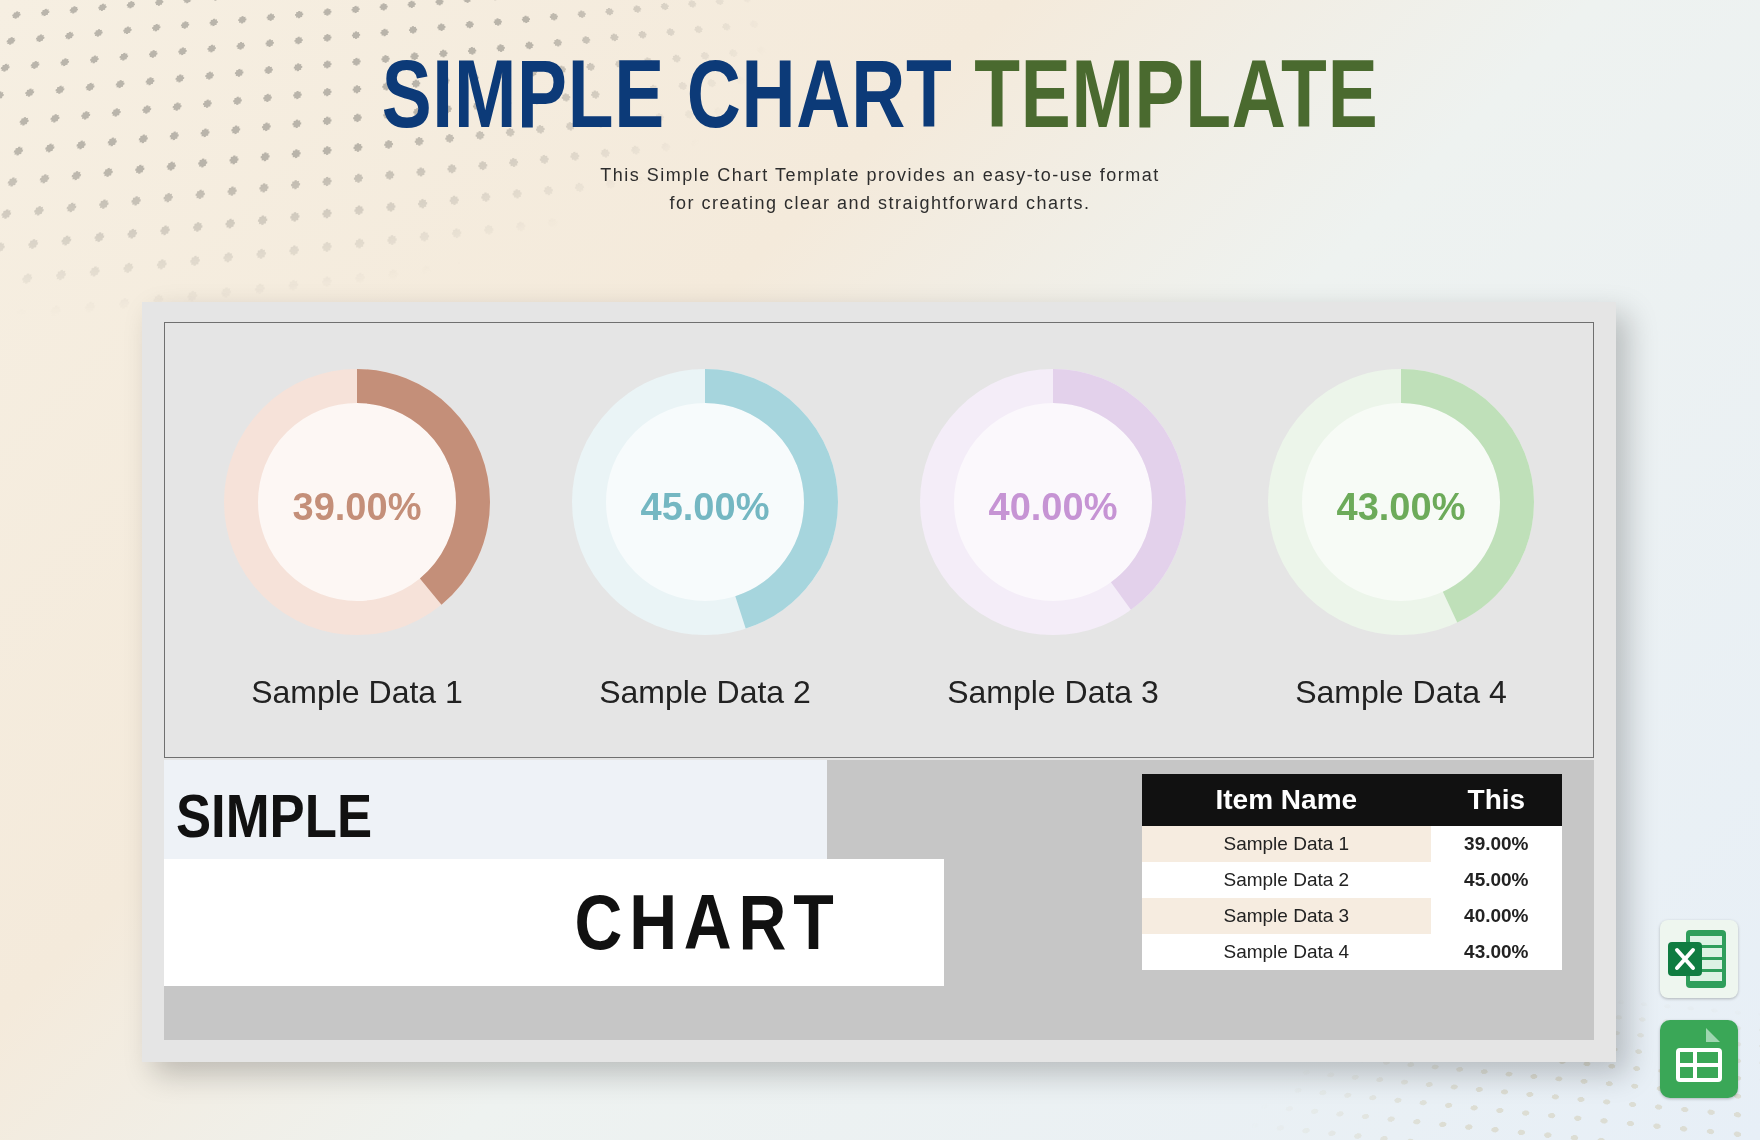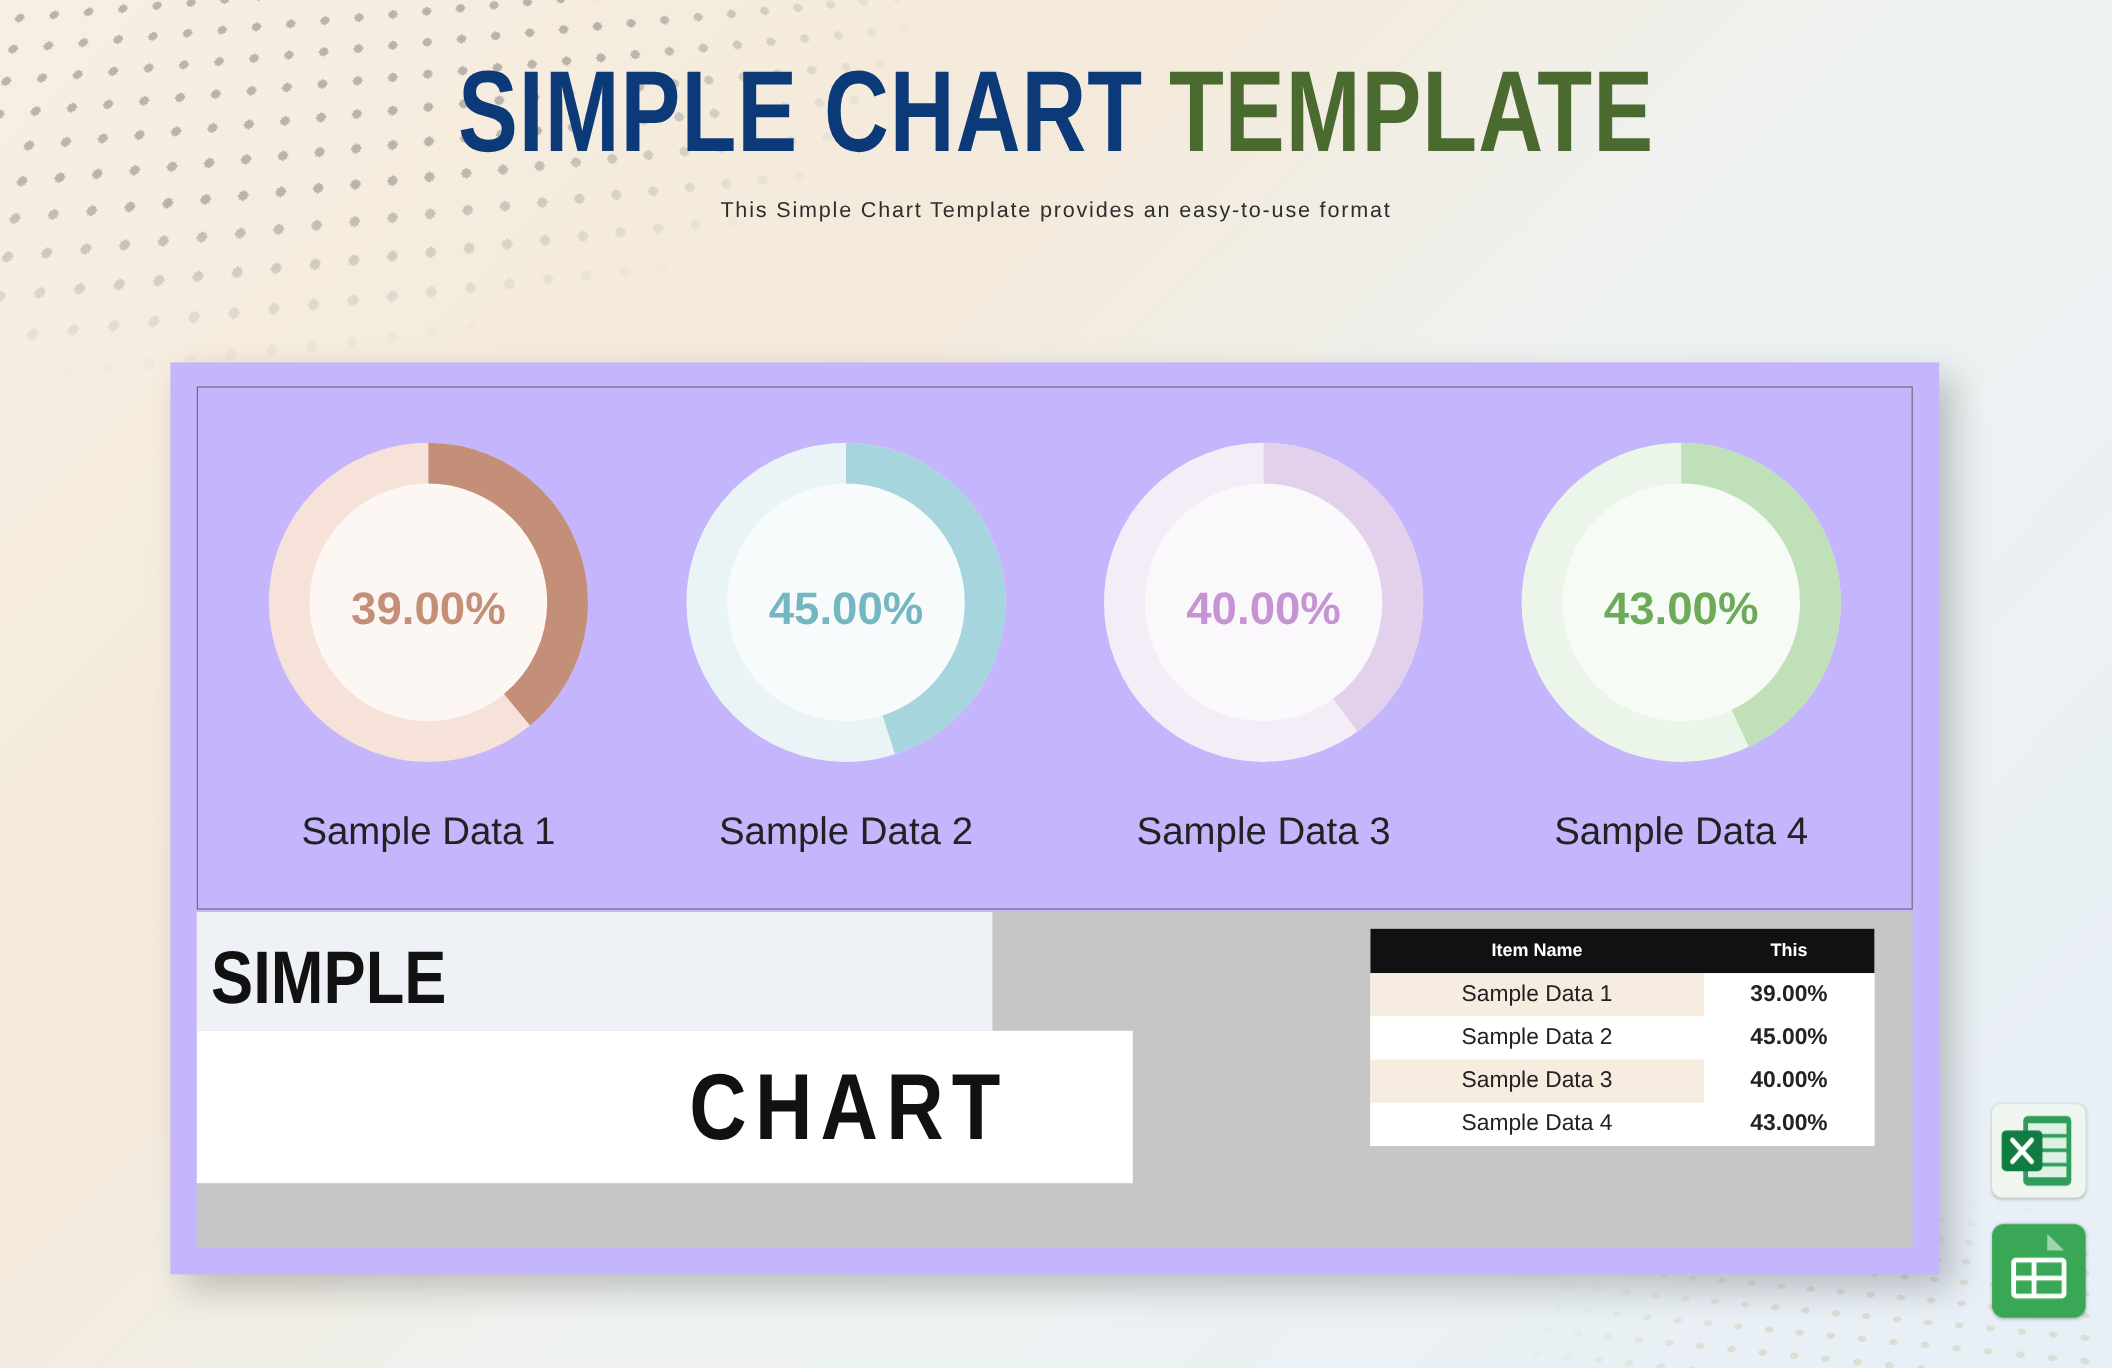--- a/index.html
+++ b/index.html
@@ -69,21 +69,21 @@
     line-height: 1.55;
   }
 
   
   .card {
     position: absolute;
     left: 142px;
     top: 302px;
     width: 1474px;
     height: 760px;
-    background: #c4b5fd;
+    background: #e5e5e5;
     box-shadow: 12px 12px 28px rgba(0,0,0,.22);
     z-index: 6;
   }
   .inner-frame {
     position: absolute;
     left: 22px; top: 20px;
     right: 22px;
     height: 436px;
     border: 1px solid #6f6f6f;
   }
@@ -167,21 +167,21 @@
     background: #fff;
     font-size: 20px;
     border-collapse: collapse;
   }
   .data-table th {
     background: #111;
     color: #fff;
     font-weight: 700;
     padding: 10px 0;
     text-align: center;
-    font-size: 15px;
+    font-size: 28px;
     margin-top: 21px;
   }
   .data-table td {
     text-align: center;
     padding: 7px 0;
     font-size: 19px;
     color: #222;
     background: #fff;
   }
   .data-table td.val { font-weight: 700; }
@@ -215,20 +215,21 @@
 <div class="dots-tl"></div>
 <div class="dots-br"></div>
 
 <div class="title-wrap">
   <div class="title-line">
     <span class="title-p1">SIMPLE CHART</span>
     <span class="title-p2">TEMPLATE</span>
   </div>
   <div class="subtitle">
     <span>This Simple Chart Template provides an easy-to-use format</span><br>
+    <span>for creating clear and straightforward charts.</span>
   </div>
 </div>
 
 <div class="card">
   <div class="inner-frame"></div>
 
   <div class="gauges-row">
     <div class="gauge">
       <svg width="300" height="300" viewBox="0 0 300 300">
         <circle cx="150" cy="150" r="116" fill="#fdf7f4"></circle>

